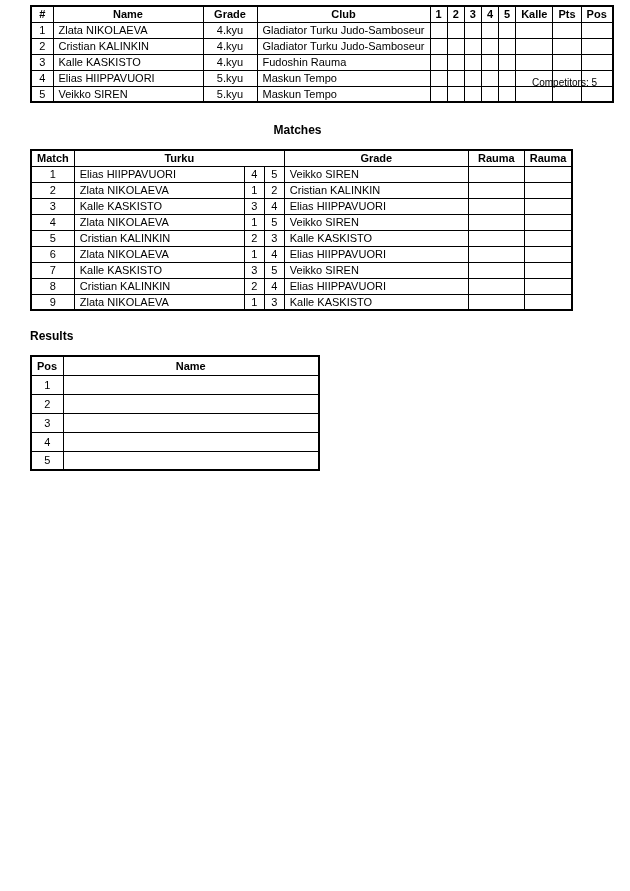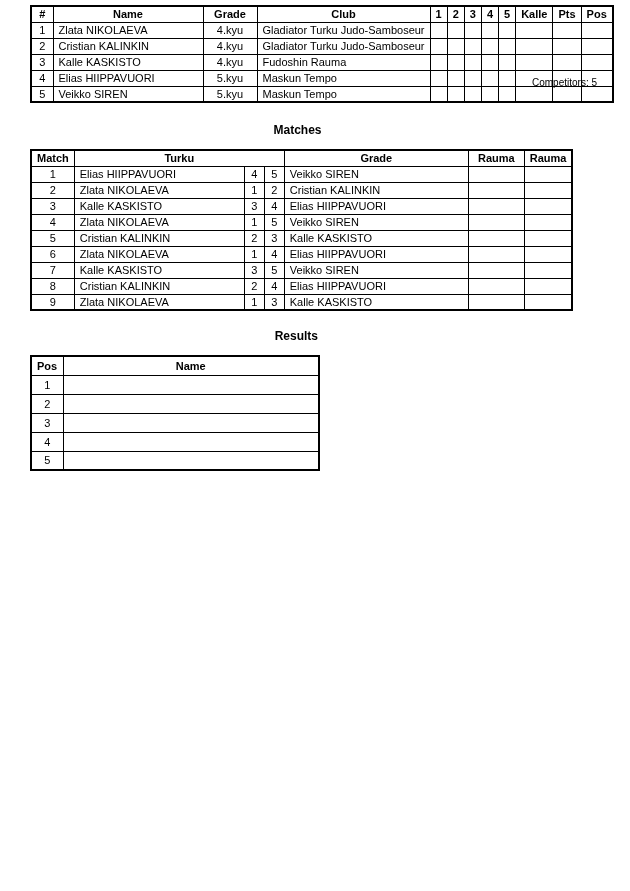--- a/index.html
+++ b/index.html
@@ -38,21 +38,21 @@
     text-align: left;
     vertical-align: middle;
   }
   .sheet th { font-weight: bold; text-align: center; }
   .c { text-align: center !important; }
   .th-left { text-align: left !important; }
 
   .competitors-table { margin-top: 5px; }
   .matches-title { width: 535px; margin: 20px 0 0 30px; text-align: center; }
   .matches-table { margin-top: 12px; }
-  .results-title { width: 288px; margin: 18px 0 12px 30px; text-align: right; }
+  .results-title { width: 288px; margin: 18px 0 12px 30px; text-align: left; }
   .results-table { margin-top: 5px; }
   .results-table th, .results-table td { height: 19px; }
 </style>
 </head>
 <body>
 
 <div class="page">
 
 
   <div class="competitors-count">Competitors: 5</div>

